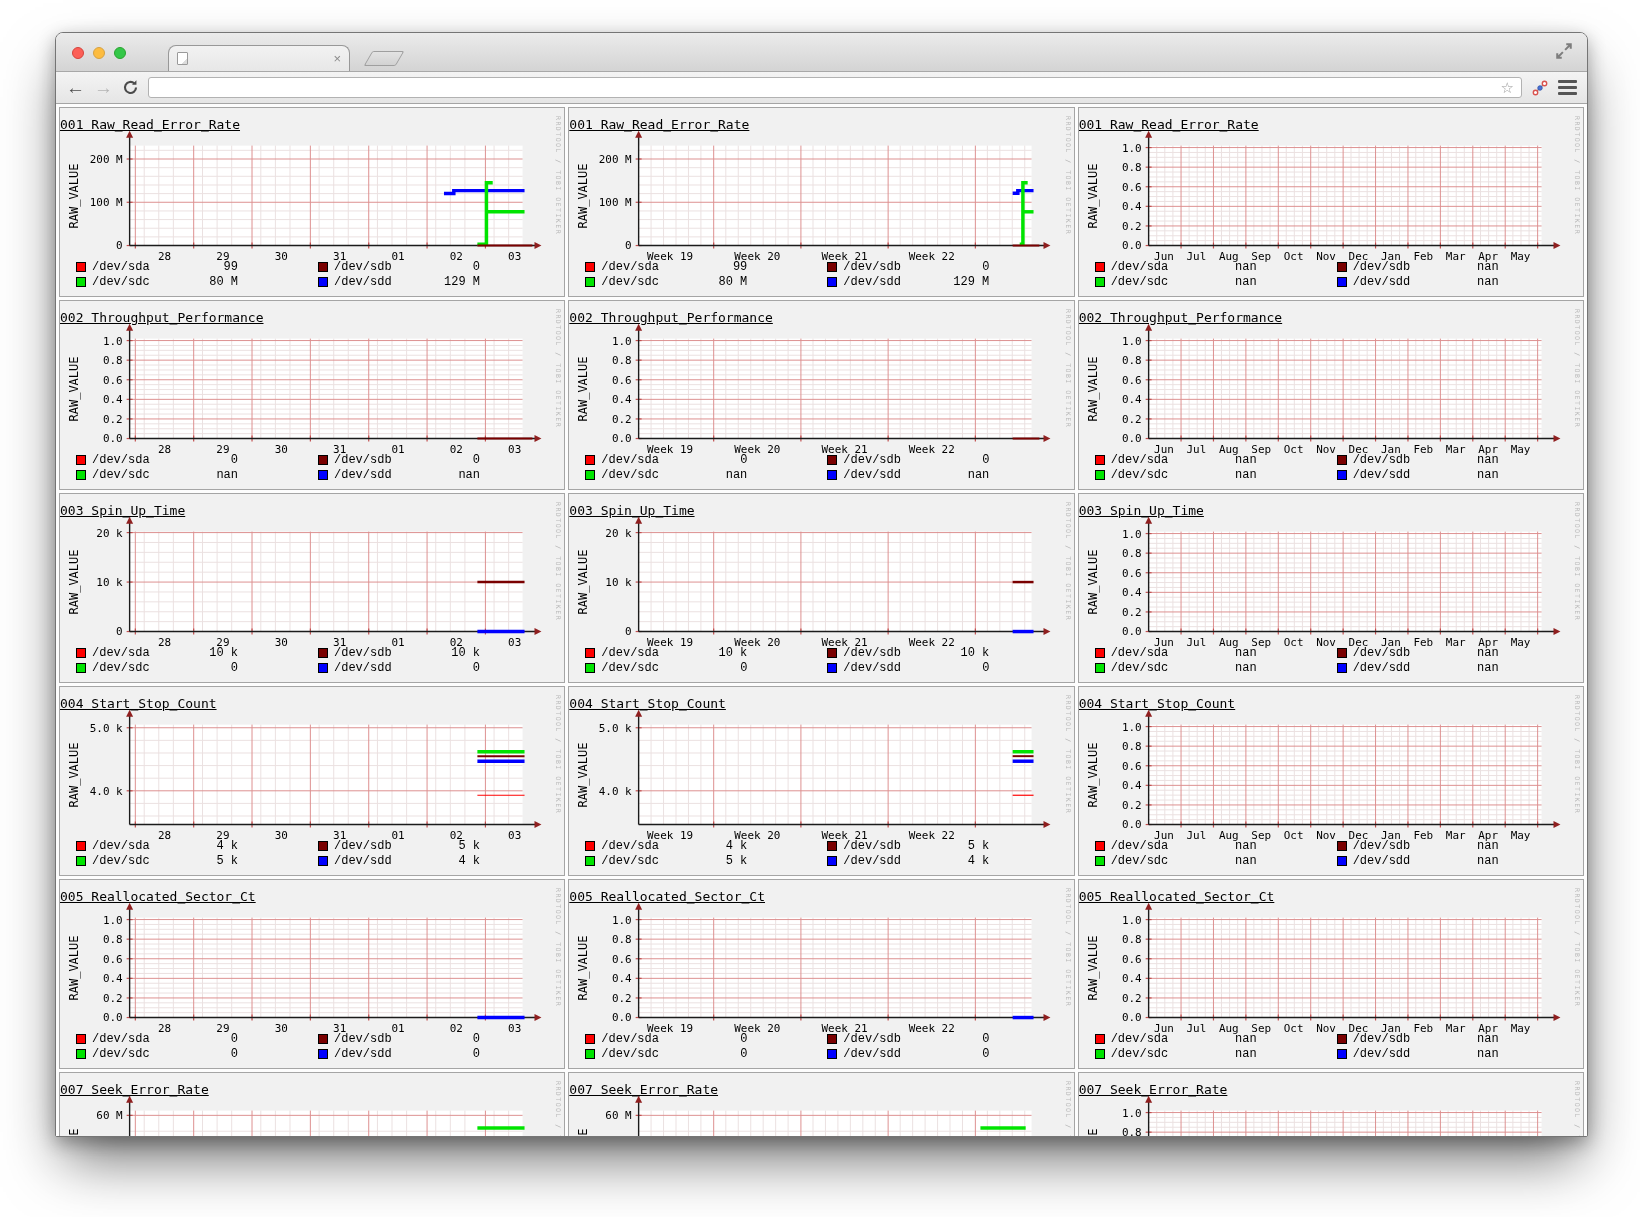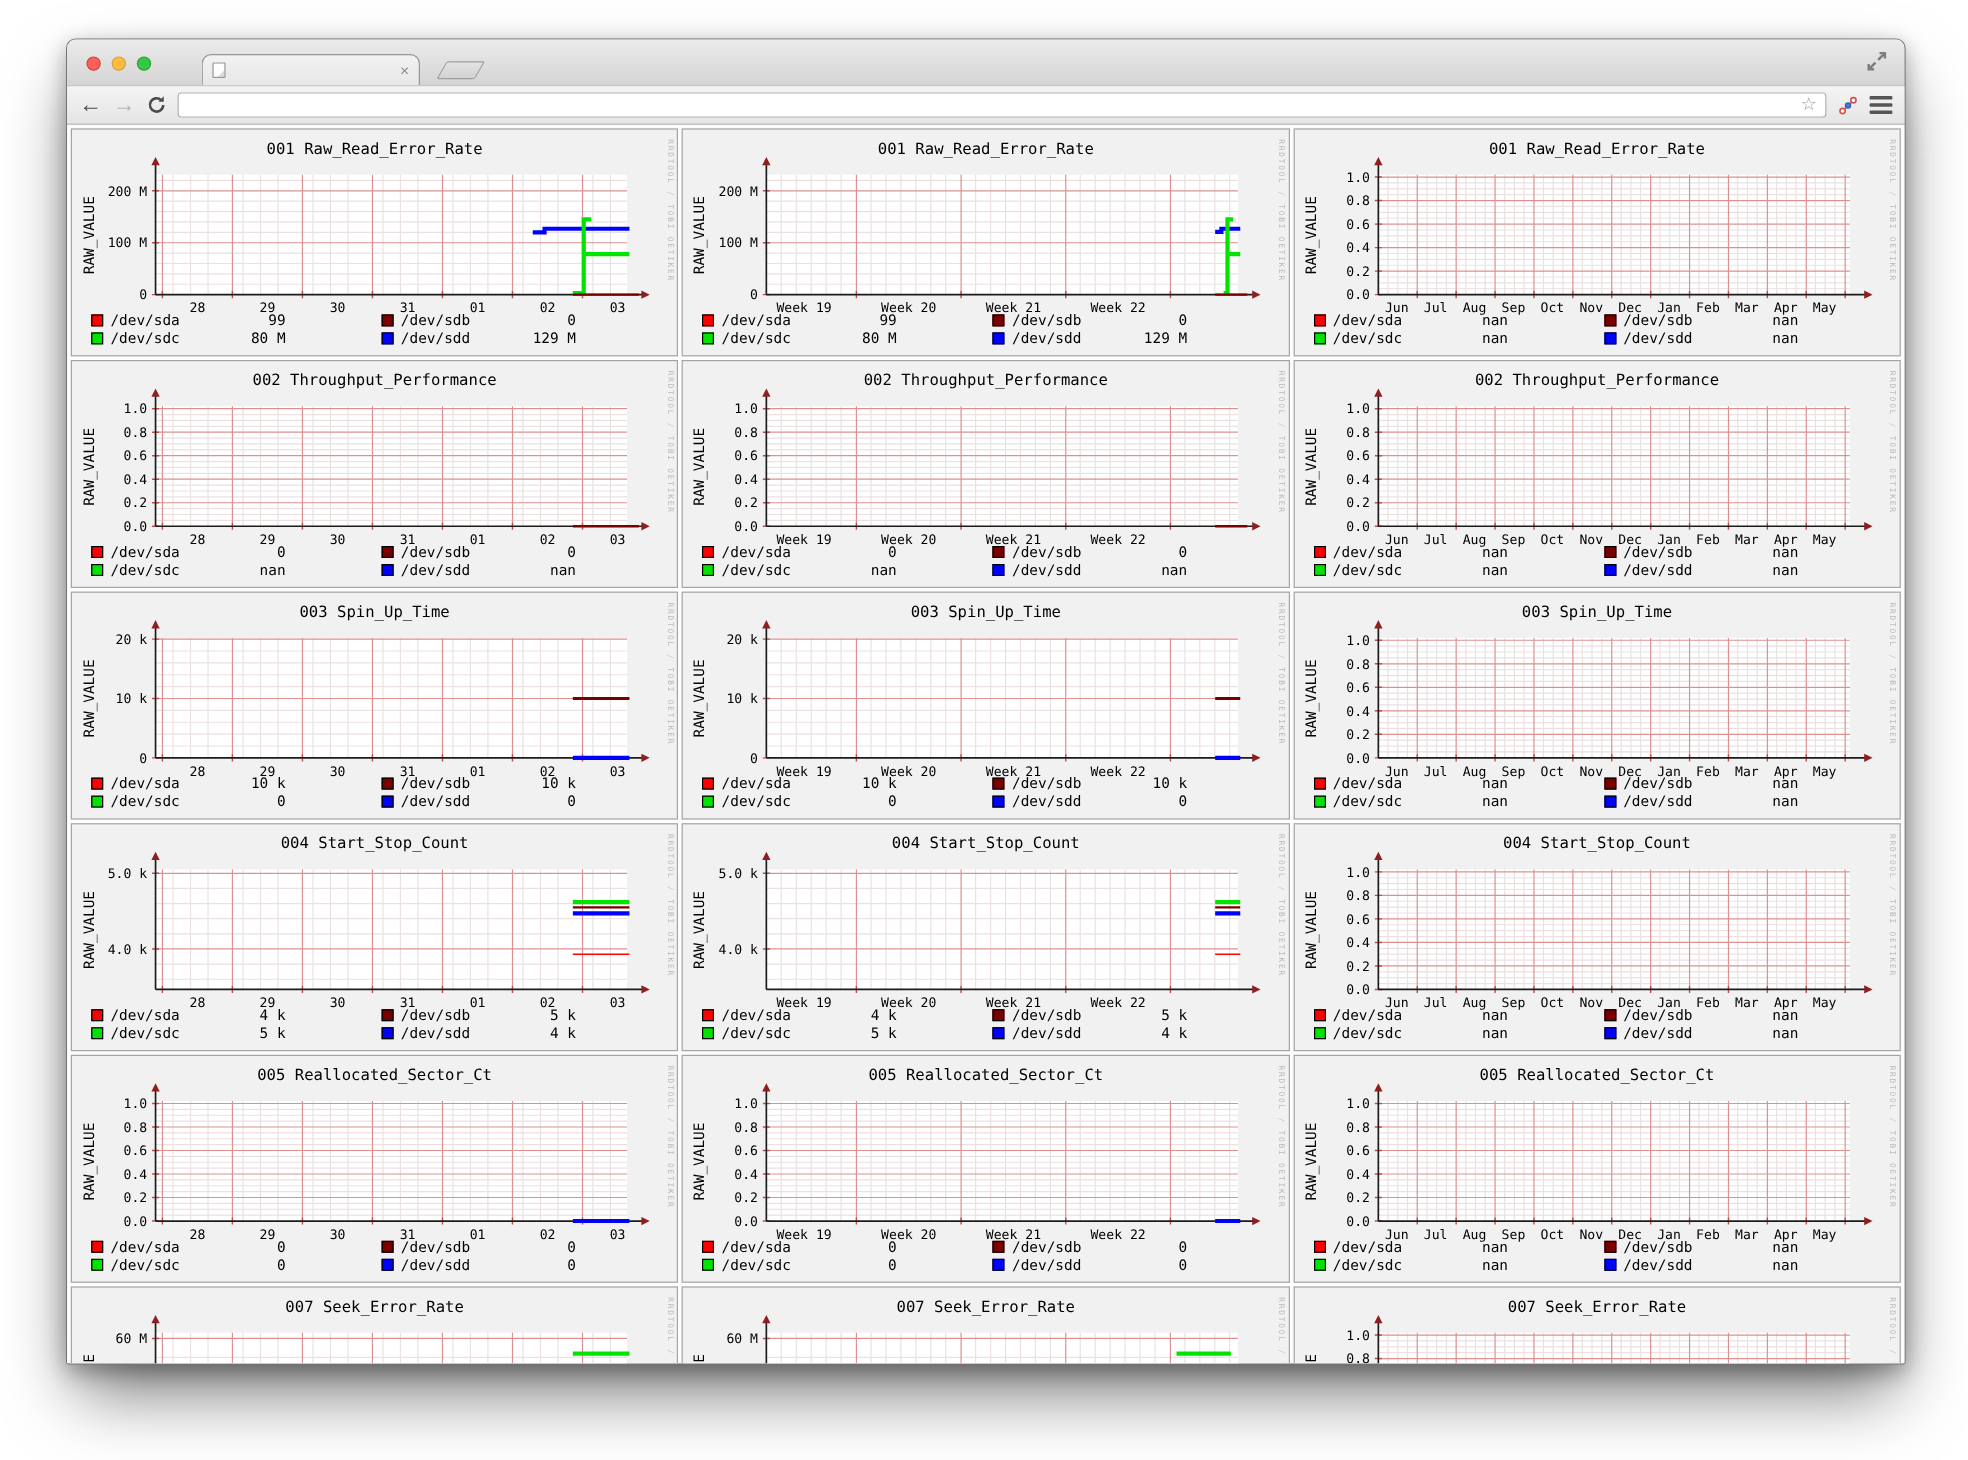--- a/index.html
+++ b/index.html
@@ -43,31 +43,31 @@
   .omnibox input { flex:1; border:none; outline:none; font-size:13px; background:transparent; }
   .star { color:#9b9b9b; font-size:15px; line-height:1; }
   .menu-icon { display:flex; flex-direction:column; gap:3px; width:19px; }
   .menu-icon div { height:3px; background:#555; border-radius:1px; }
 
   
   .content { height:1032px; background:#fdfdfd; padding:3px;
              display:grid; grid-template-columns:repeat(3,1fr); grid-auto-rows:190px;
              gap:3px; overflow:hidden; }
   .cell { background:#f1f1f1; border:1px solid #a5a5a5; position:relative; overflow:hidden; }
-  .gtitle { position:absolute; top:9px; left:0; width:100%; text-align:center;
-            font:13px "DejaVu Sans Mono", monospace; color:#000; }
+  .gtitle { position:absolute; top:9px; left:0; width:100%; text-align:left;
+            font:13px "DejaVu Sans Mono", monospace; color:#000;text-decoration:underline; }
   .watermark { position:absolute; top:8px; right:2px; writing-mode:vertical-rl;
                font-family:"DejaVu Sans Mono", monospace; font-size:6.5px; letter-spacing:1.5px;
                color:#b9b9b9; }
   .ylab { position:absolute; left:14px; top:88px; transform:translate(-50%,-50%) rotate(-90deg);
           font:12px "DejaVu Sans Mono", monospace; color:#000; white-space:nowrap; }
   .cell svg { position:absolute; left:0; top:0; width:100%; height:100%; }
   .legend { position:absolute; left:0; top:151px; width:100%;
             font:12px "DejaVu Sans Mono", monospace; color:#000; }
-  .lrow { display:flex; align-items:center; height:15px; padding-left:16px; }
+  .lrow { display:flex; align-items:center; height:15px; padding-left:16px;font-family:Liberation Mono, monospace; }
   .lpair { display:flex; align-items:center; width:242px; }
   .swatch { width:10px; height:10px; border:1px solid #000; margin-right:6px; flex:none; }
   .lname { width:72px; }
   .lval { width:74px; text-align:right; }
 </style>
 </head>
 <body>
 
 <div class="window">
 

